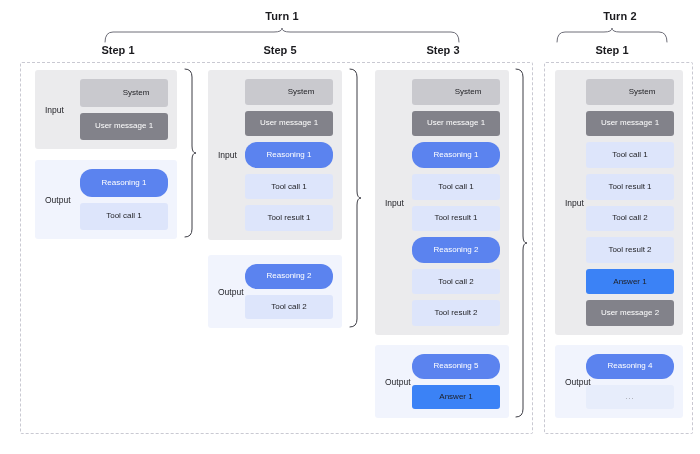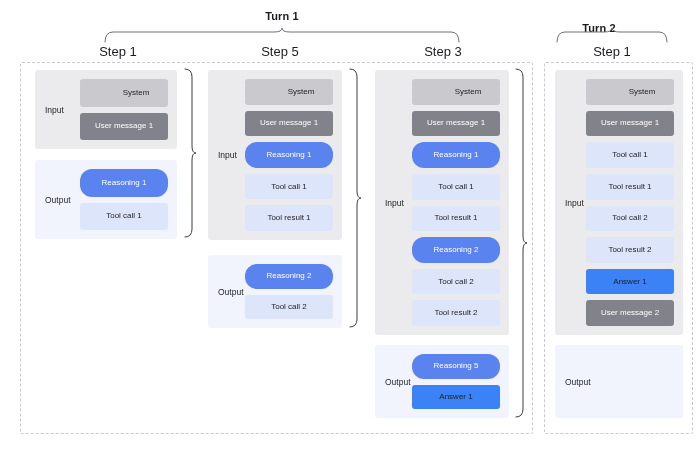--- a/index.html
+++ b/index.html
@@ -29,22 +29,22 @@
     letter-spacing: .1px;
   }
   .turn-bracket {
     position: absolute;
   }
   .turn-bracket svg { display: block; overflow: visible; }
 
   
   .step-label {
     position: absolute;
-    font-size: 13px;
-    font-weight: normal;
+    font-size: 11px;
+    font-weight: bold;
     color: #1b1b1f;
     text-align: center;
     white-space: nowrap;
   }
 
   
   .turn-region {
     position: absolute;
     border: 1px dashed #c9c9d2;
     border-radius: 2px;
@@ -111,21 +111,21 @@
 
 <div id="canvas">
 
   <div class="turn-label" style="left:232px; top:10px; width:100px;">Turn 1</div>
   <div class="turn-bracket" style="left:104px; top:28px; width:356px; height:14px;">
     <svg width="356" height="14" viewBox="0 0 356 14" fill="none">
       <path d="M1 14 Q1 4 9 4 L170 4 Q178 4 178 0 Q178 4 186 4 L347 4 Q355 4 355 14" stroke="#6e6e78" stroke-width="1" fill="none" stroke-linecap="round"></path>
     </svg>
   </div>
 
-  <div class="turn-label" style="left:549px; top:10px; width:100px;margin-top:12px;">Turn 2</div>
+  <div class="turn-label" style="left:570px; top:10px; width:100px;">Turn 2</div>
   <div class="turn-bracket" style="left:556px; top:28px; width:112px; height:14px;">
     <svg width="112" height="14" viewBox="0 0 112 14" fill="none">
       <path d="M1 14 Q1 4 9 4 L48 4 Q56 4 56 0 Q56 4 64 4 L103 4 Q111 4 111 14" stroke="#6e6e78" stroke-width="1" fill="none" stroke-linecap="round"></path>
     </svg>
   </div>
 
   <div class="step-label" style="left:78px; top:44px; width:80px;">Step 1</div>
   <div class="step-label" style="left:240px; top:44px; width:80px;">Step 5</div>
   <div class="step-label" style="left:403px; top:44px; width:80px;">Step 3</div>
   <div class="step-label" style="left:572px; top:44px; width:80px;">Step 1</div>
@@ -218,15 +218,19 @@
       <div class="chip tool">Tool result 1</div>
       <div class="chip tool">Tool call 2</div>
       <div class="chip tool">Tool result 2</div>
       <div class="chip answer">Answer 1</div>
       <div class="chip user">User message 2</div>
     </div>
   </div>
 
   <div class="group output" style="left:555px; top:345px; width:128px; height:73px;">
     <div class="group-label" style="top:50%;">Output</div>
+    <div class="chips">
+      <div class="chip reasoning">Reasoning 4</div>
+      <div class="chip ellipsis">...</div>
+    </div>
   </div>
 
 </div>
 
 </body></html>

